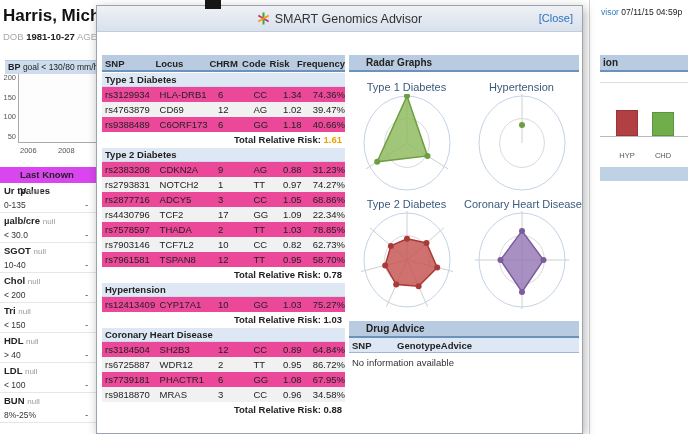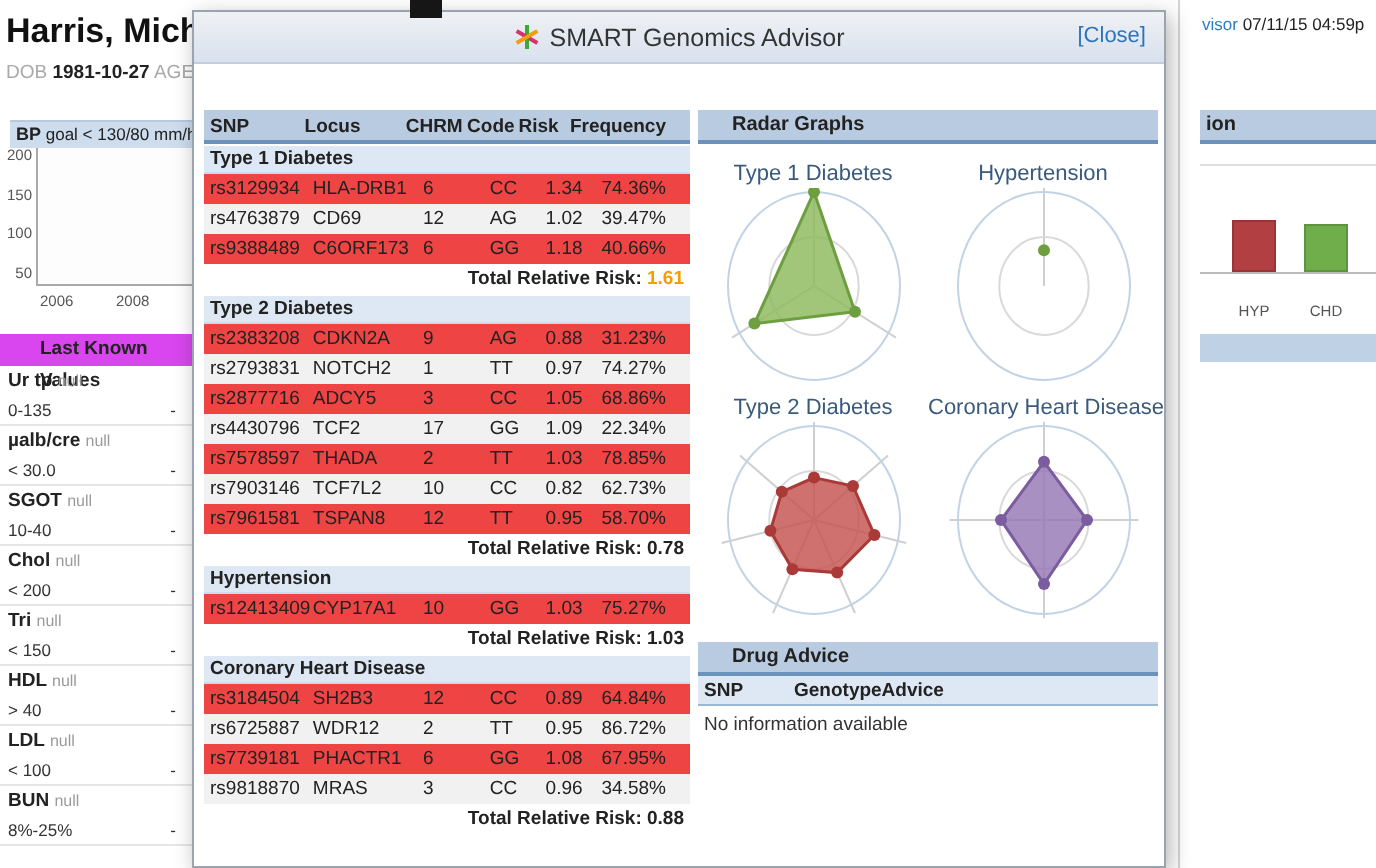--- a/index.html
+++ b/index.html
@@ -49,24 +49,24 @@
   #titlebar { position:relative; height:26px; background:linear-gradient(#eff1f4,#d8e1ee);
     border-bottom:1px solid #c3ccd8; display:flex; align-items:center; justify-content:center; }
   #titlebar .ttl { font-size:12.5px; color:#333; margin-left:5px; }
   #close-btn { position:absolute; right:9px; top:6px; font-size:11px; color:#2d73bd; text-decoration:none; cursor:pointer; }
 
   
   #snp-col { position:absolute; left:5px; top:49px; width:243px; }
   .thead { display:flex; height:17px; line-height:17px; background:#b9cbe0;
     border-bottom:2px solid #6b92bb; font-size:9.5px; font-weight:bold; }
   .c-snp { width:60px; padding-left:3px; } .c-locus { width:61px; } .c-chrm { width:37px; }
-  .c-code { width:31px; } .c-risk { width:31px; } .c-freq { flex:1; text-align:left; padding-right:12px; }
+  .c-code { width:31px; } .c-risk { width:31px; } .c-freq { flex:1; text-align:left; padding-right:0; }
   .sec-band { height:14px; line-height:14px; background:#dde8f4; border-bottom:1px solid #cbdcee;
     font-size:9.5px; font-weight:bold; padding-left:3px; margin-top:1px; }
-  .trow { display:flex; height:15px; line-height:15px; font-size:9.5px; background:#ef4444; }
+  .trow { display:flex; height:15px; line-height:15px; font-size:9.5px; background:#ec4899; }
   .trow.alt { background:#f1f1f1; }
   .total-row { height:15px; line-height:15px; text-align:right; font-size:9.5px; font-weight:bold; padding-right:3px; }
   .total-row .hl { color:#f0a000; }
 
   
   #radar-col { position:absolute; left:252px; top:49px; width:230px; }
   .rhead { height:17px; line-height:15px; background:#b9cbe0; border-bottom:2px solid #6b92bb;
     font-size:10px; font-weight:bold; padding-left:17px; }
   #radar-grid { display:flex; flex-wrap:wrap; width:230px; margin-top:3px; }
   .radar-cell { width:115px; text-align:center; }

